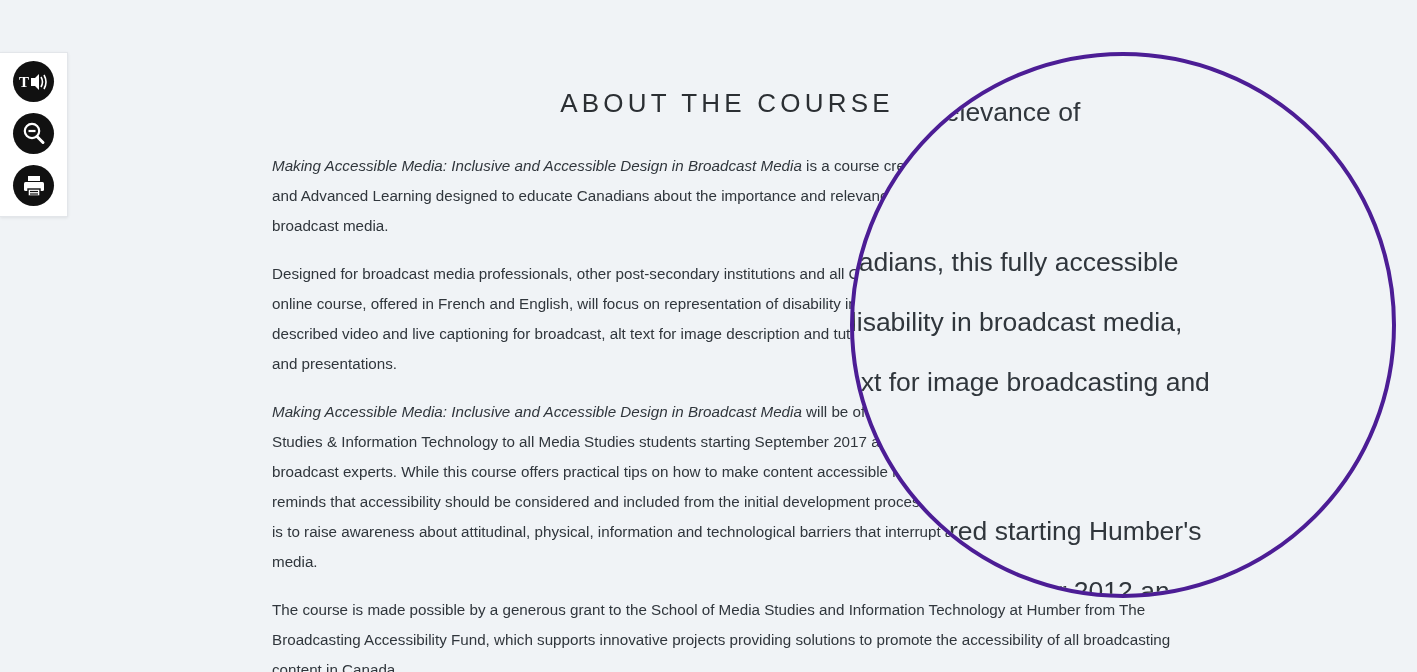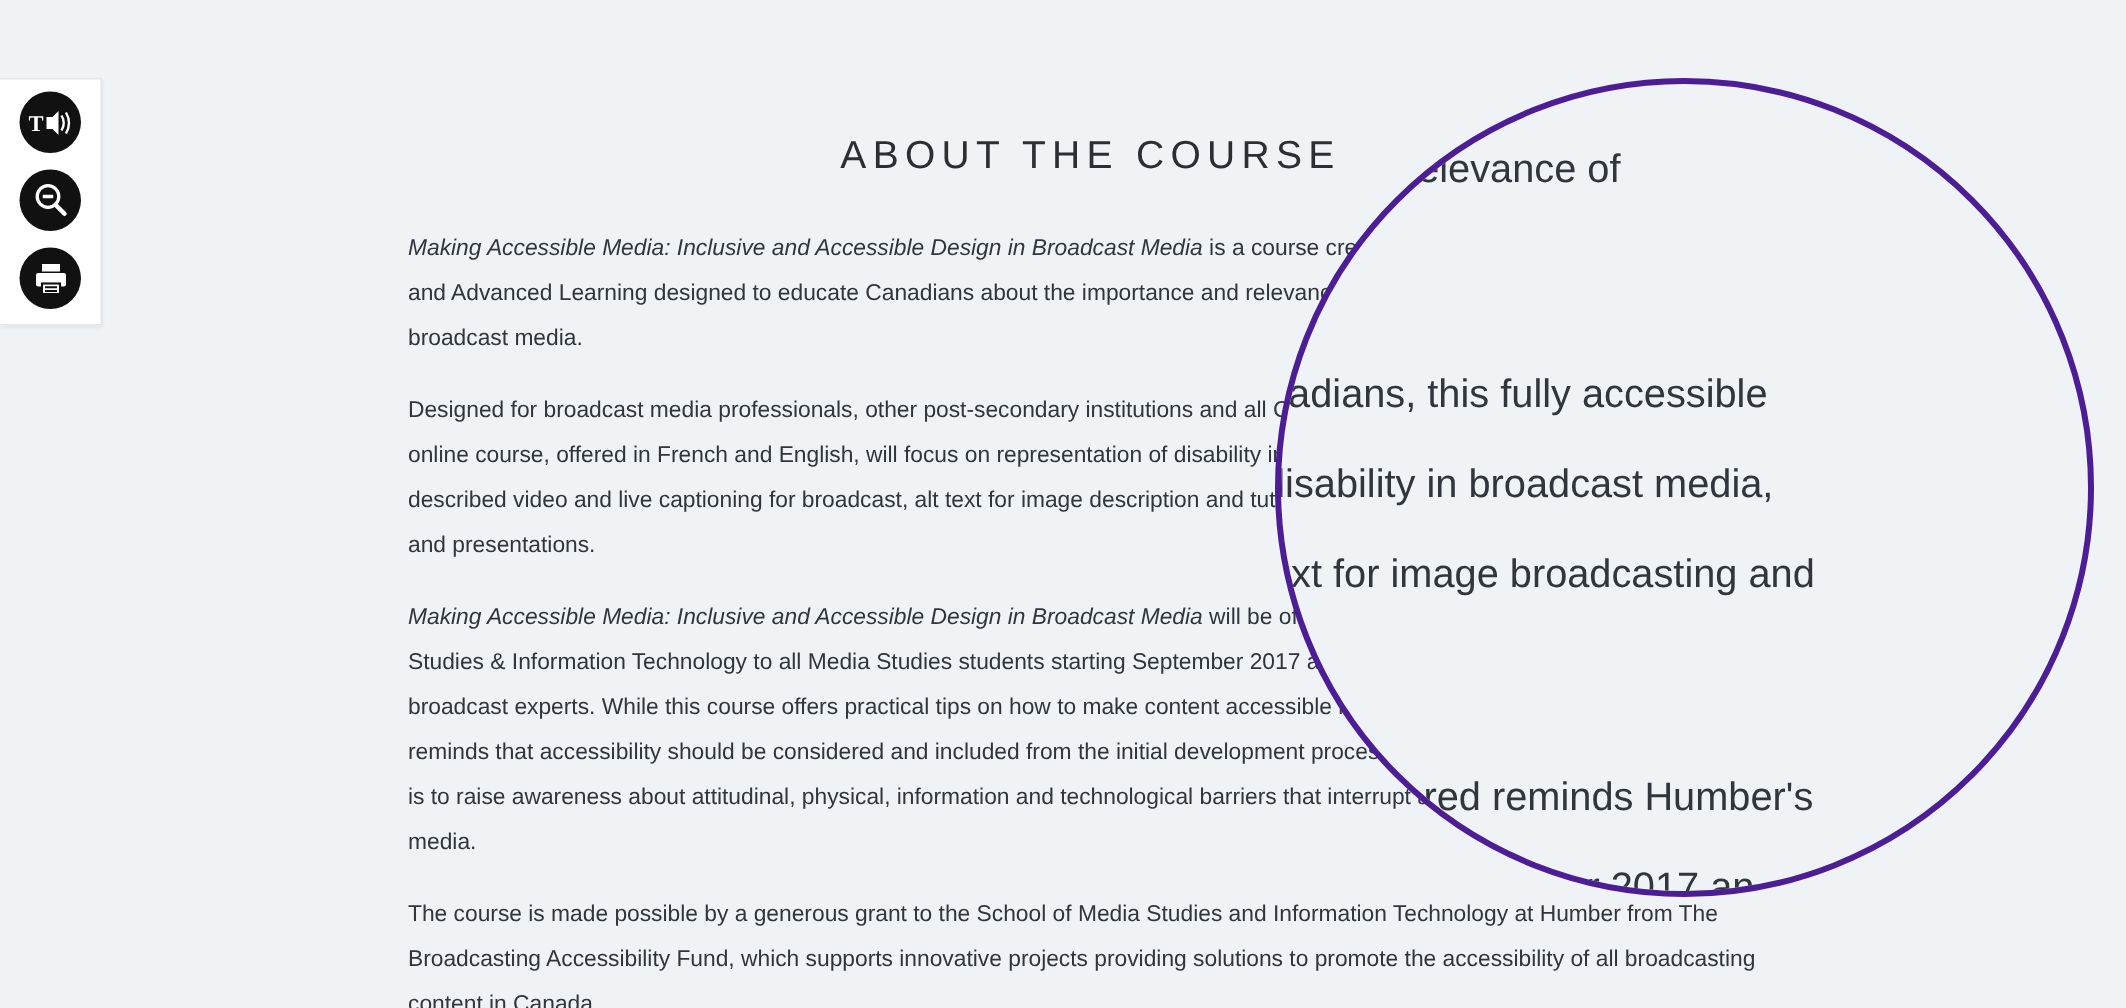--- a/index.html
+++ b/index.html
@@ -163,16 +163,16 @@
     </p>
   </div>
 </div>
 
 <div id="magnifier">
   <div id="magnifier-inner">
     <div class="mag-line" id="mag-l1">ce and relevance of</div>
     <div class="mag-line" id="mag-l2">nadians, this fully accessible</div>
     <div class="mag-line" id="mag-l3">disability in broadcast media,</div>
     <div class="mag-line" id="mag-l4">ext for image broadcasting and</div>
-    <div class="mag-line" id="mag-l5">red reminds Humber's</div>
-    <div class="mag-line" id="mag-l6">tember 2017 an</div>
+    <div class="mag-line" id="mag-l5">red starting Humber's</div>
+    <div class="mag-line" id="mag-l6">tember 2012 an</div>
   </div>
 </div>
 
 </body></html>

